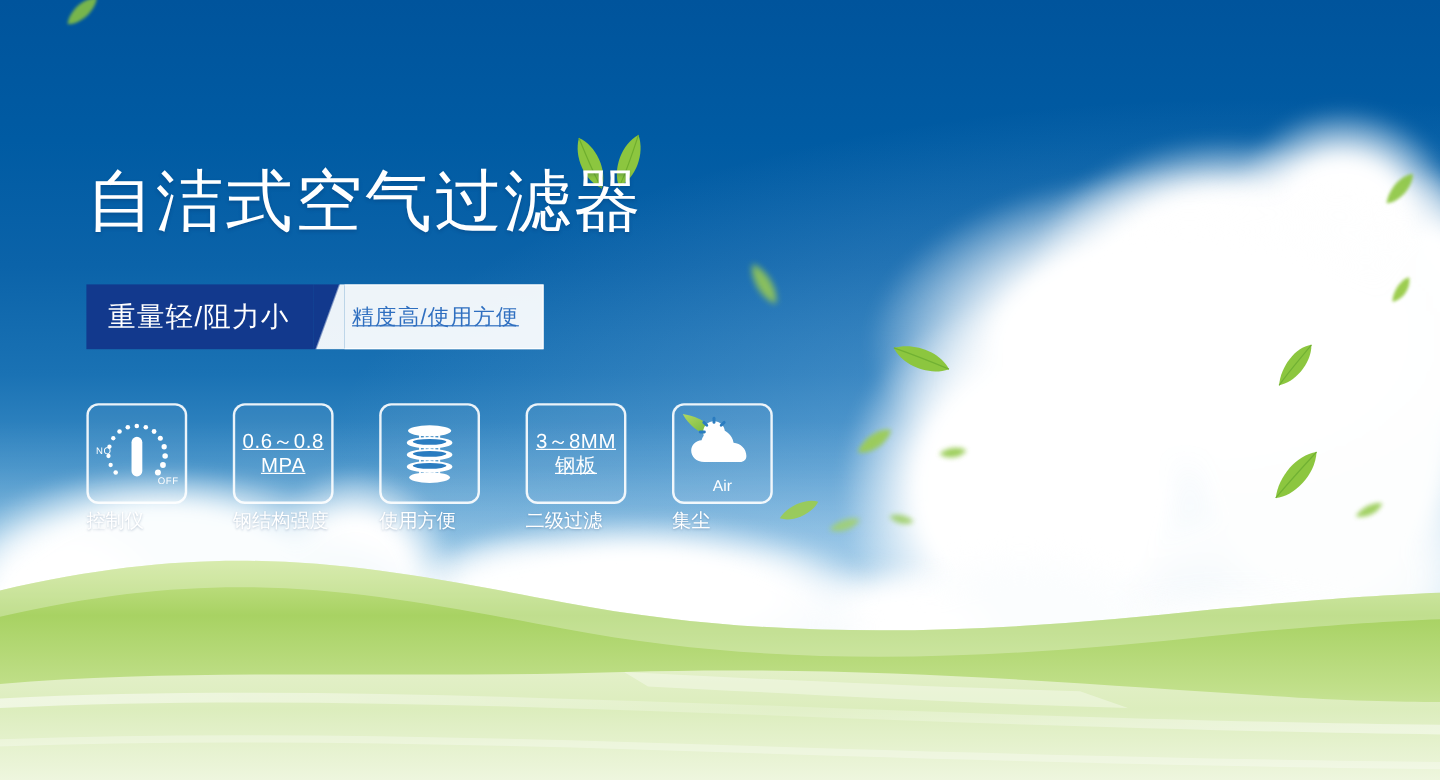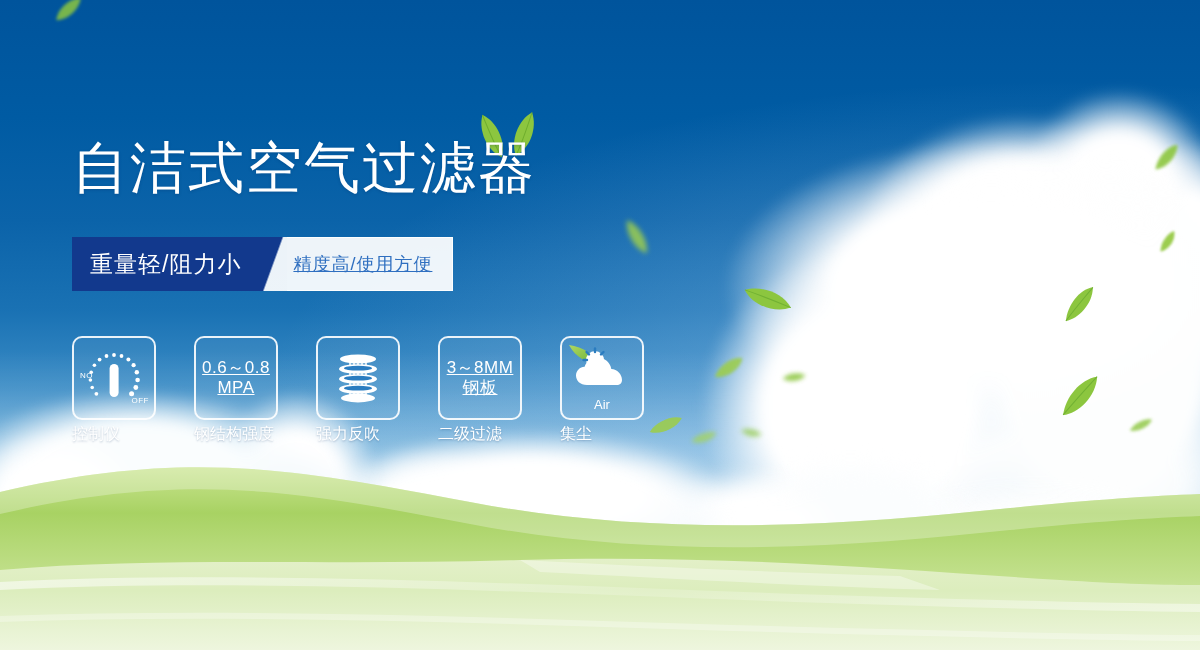--- a/index.html
+++ b/index.html
@@ -363,21 +363,21 @@
             <ellipse cx="29" cy="40" rx="19" ry="4.8"></ellipse>
             <ellipse cx="29" cy="49" rx="17" ry="4.4"></ellipse>
           </g>
           <g fill="#2a7cc0">
             <ellipse cx="29" cy="19.2" rx="14" ry="2.4"></ellipse>
             <ellipse cx="29" cy="29.2" rx="14" ry="2.4"></ellipse>
             <ellipse cx="29" cy="39.2" rx="14" ry="2.4"></ellipse>
           </g>
         </svg>
       </div>
-      <div class="feat-label">强力反吹</div>
+      <div class="feat-label">使用方便</div>
     </div>
 
     <div class="feature">
       <div class="feat-box">
         <div class="feat-text">
           <span>3～8MM</span>
           <span class="l2">钢板</span>
         </div>
       </div>
       <div class="feat-label">二级过滤</div>

